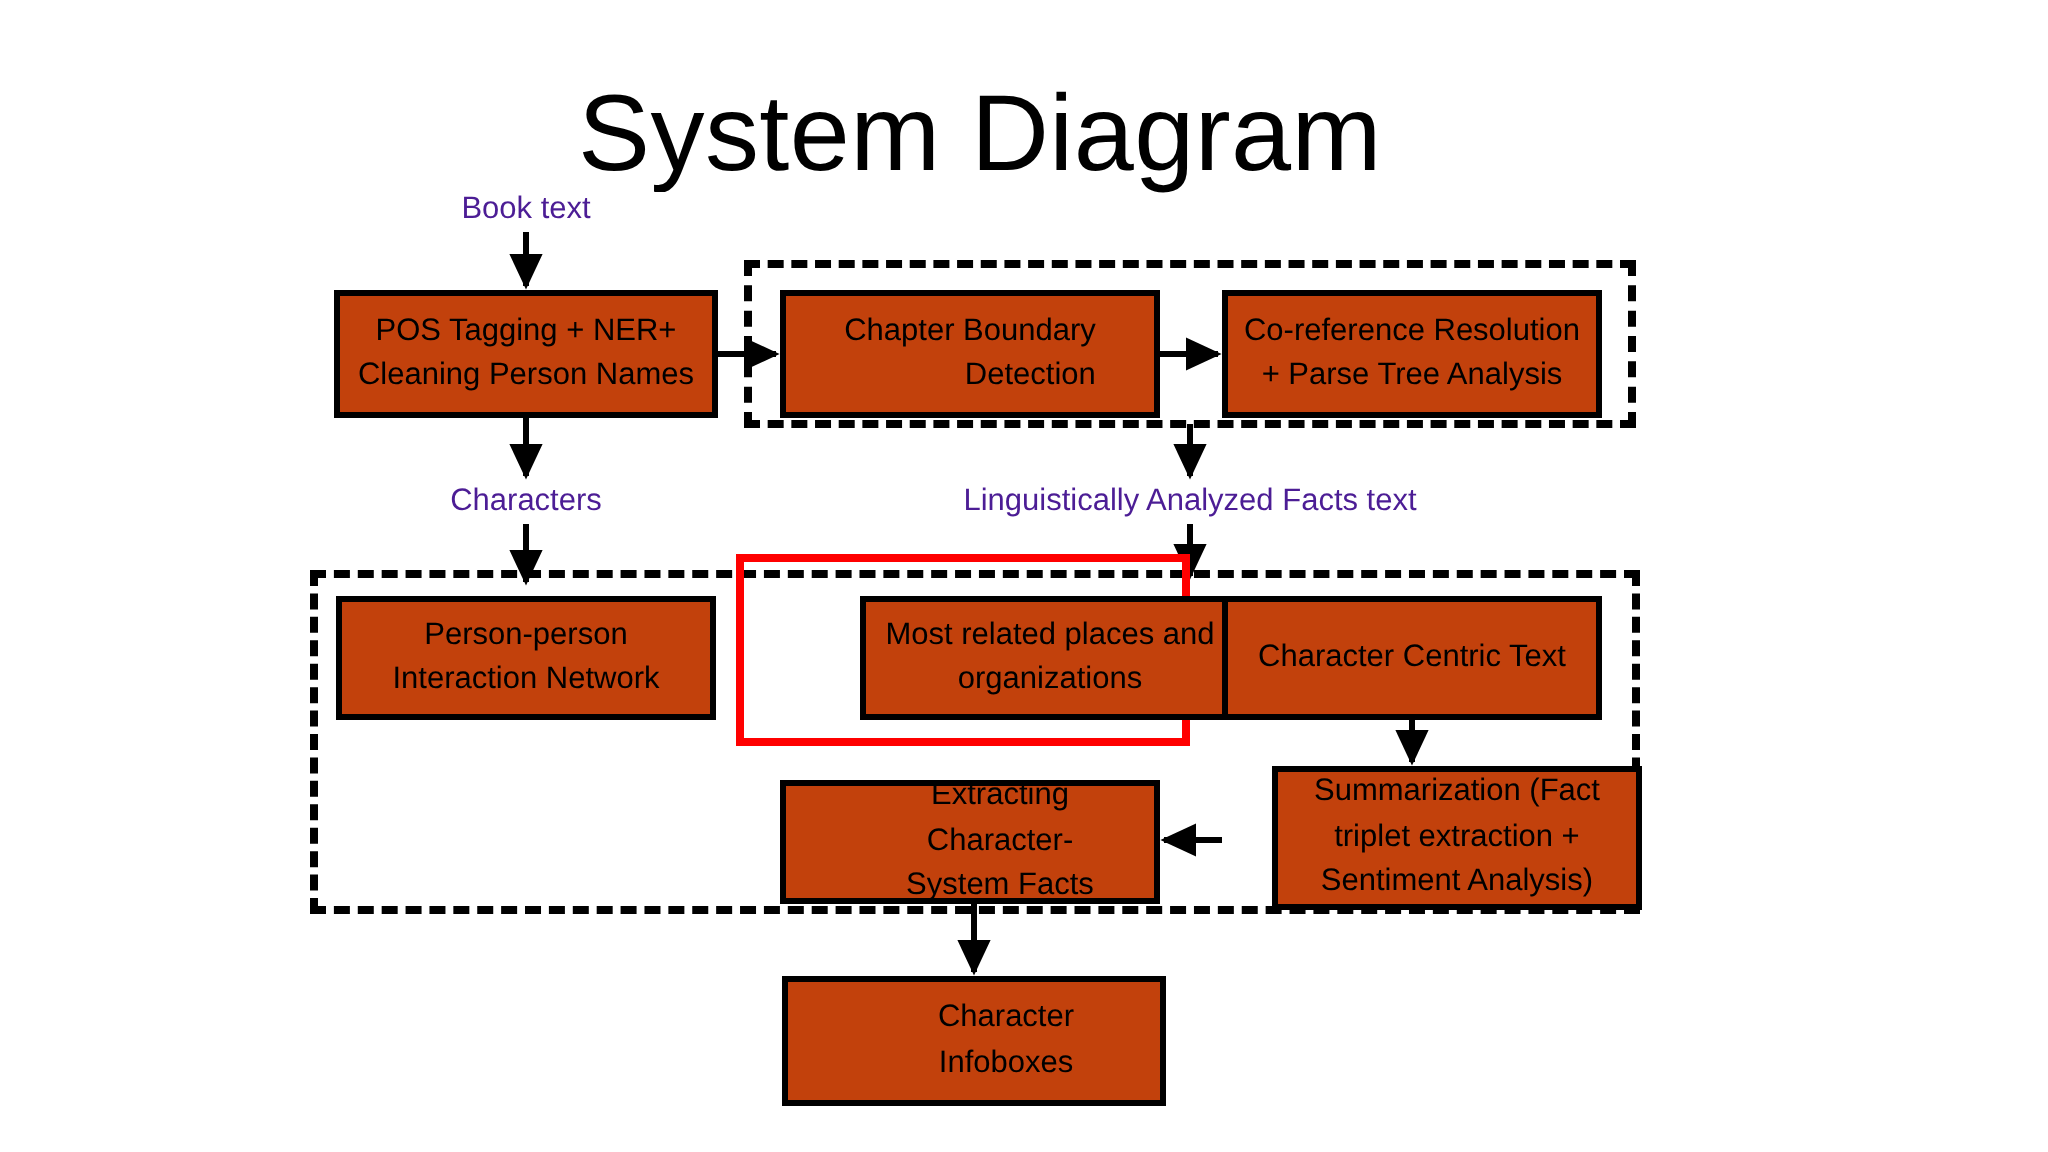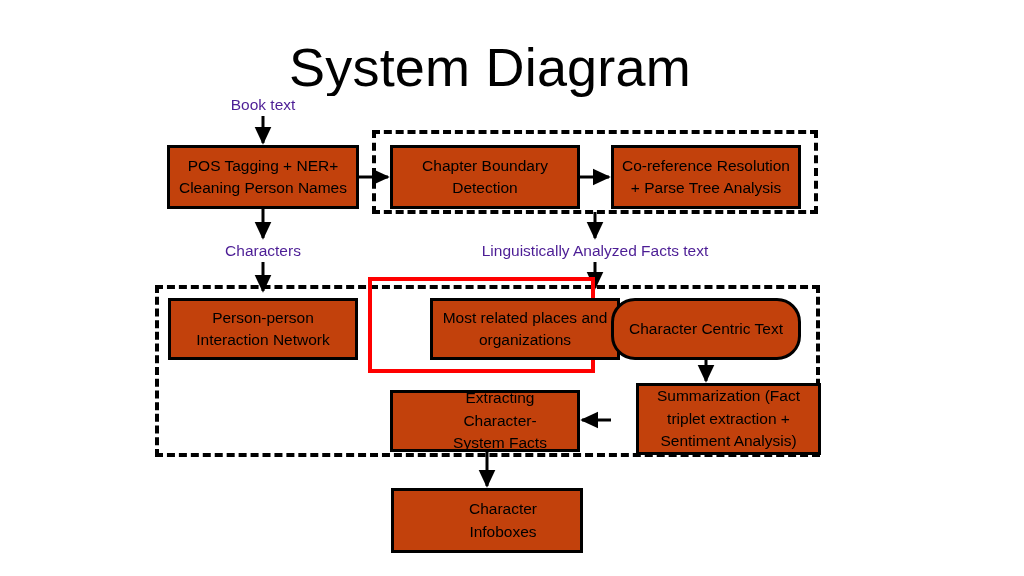--- a/index.html
+++ b/index.html
@@ -111,21 +111,21 @@
 
   <div class="red-highlight" style="left:368px; top:277px; width:227px; height:96px;"></div>
 
   <div class="node" style="left:167px; top:145px; width:192px; height:64px;">
     <span>
       <span>POS Tagging + NER+</span><br>
       <span>Cleaning Person Names</span>
     </span>
   </div>
 
-  <div class="node" style="left:390px; top:145px; width:190px; height:64px;">
+  <div class="node" style="left:390px; top:145px; width:190px; height:64px;text-align:right;">
     <span>
       <span>Chapter Boundary</span><br>
       <span>Detection</span>
     </span>
   </div>
 
   <div class="node" style="left:611px; top:145px; width:190px; height:64px;">
     <span>
       <span>Co-reference Resolution</span><br>
       <span>+ Parse Tree Analysis</span>
@@ -139,21 +139,21 @@
     </span>
   </div>
 
   <div class="node" style="left:389px; top:298px; width:190px; height:62px;margin-left:41px;">
     <span>
       <span>Most related places and</span><br>
       <span>organizations</span>
     </span>
   </div>
 
-  <div class="node" style="left:611px; top:298px; width:190px; height:62px;border-radius:24px;">
+  <div class="node" style="left:611px; top:298px; width:190px; height:62px;">
     <span>Character Centric Text</span>
   </div>
 
   <div class="node" style="left:390px; top:390px; width:190px; height:62px;padding-left:36px;">
     <span>
       <span>Extracting Character-</span><br>
       <span>System Facts</span>
     </span>
   </div>
 

